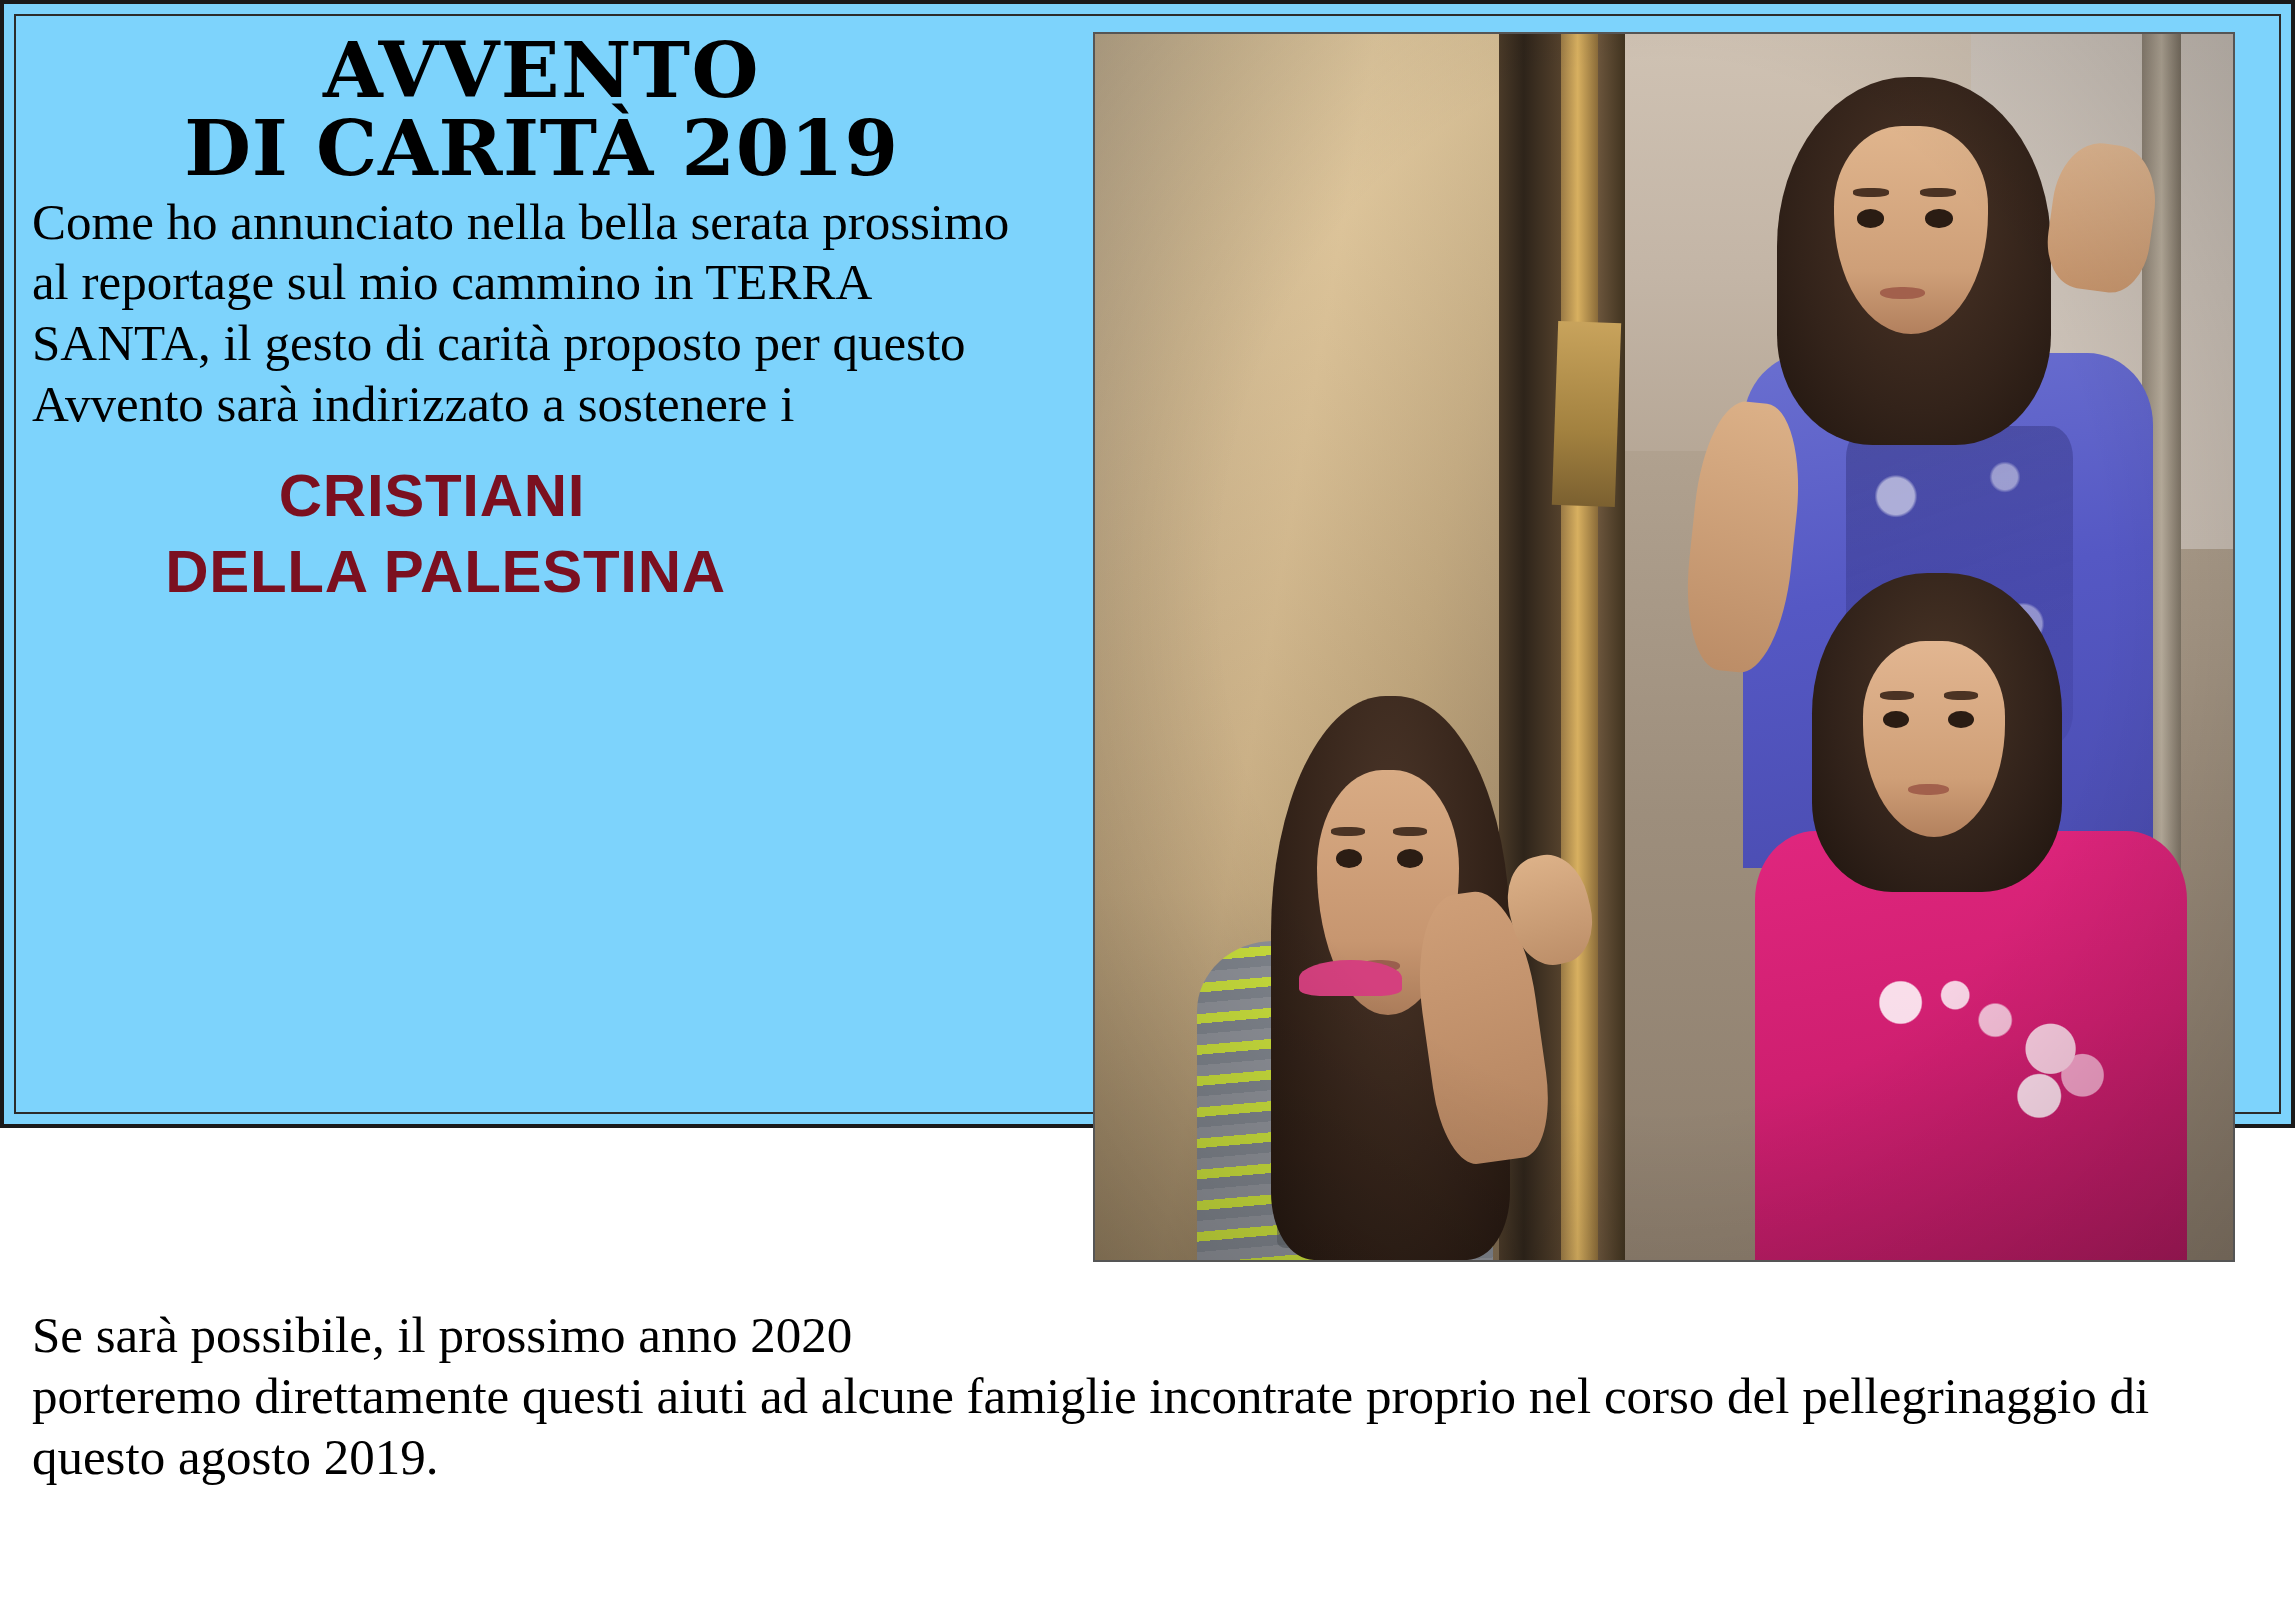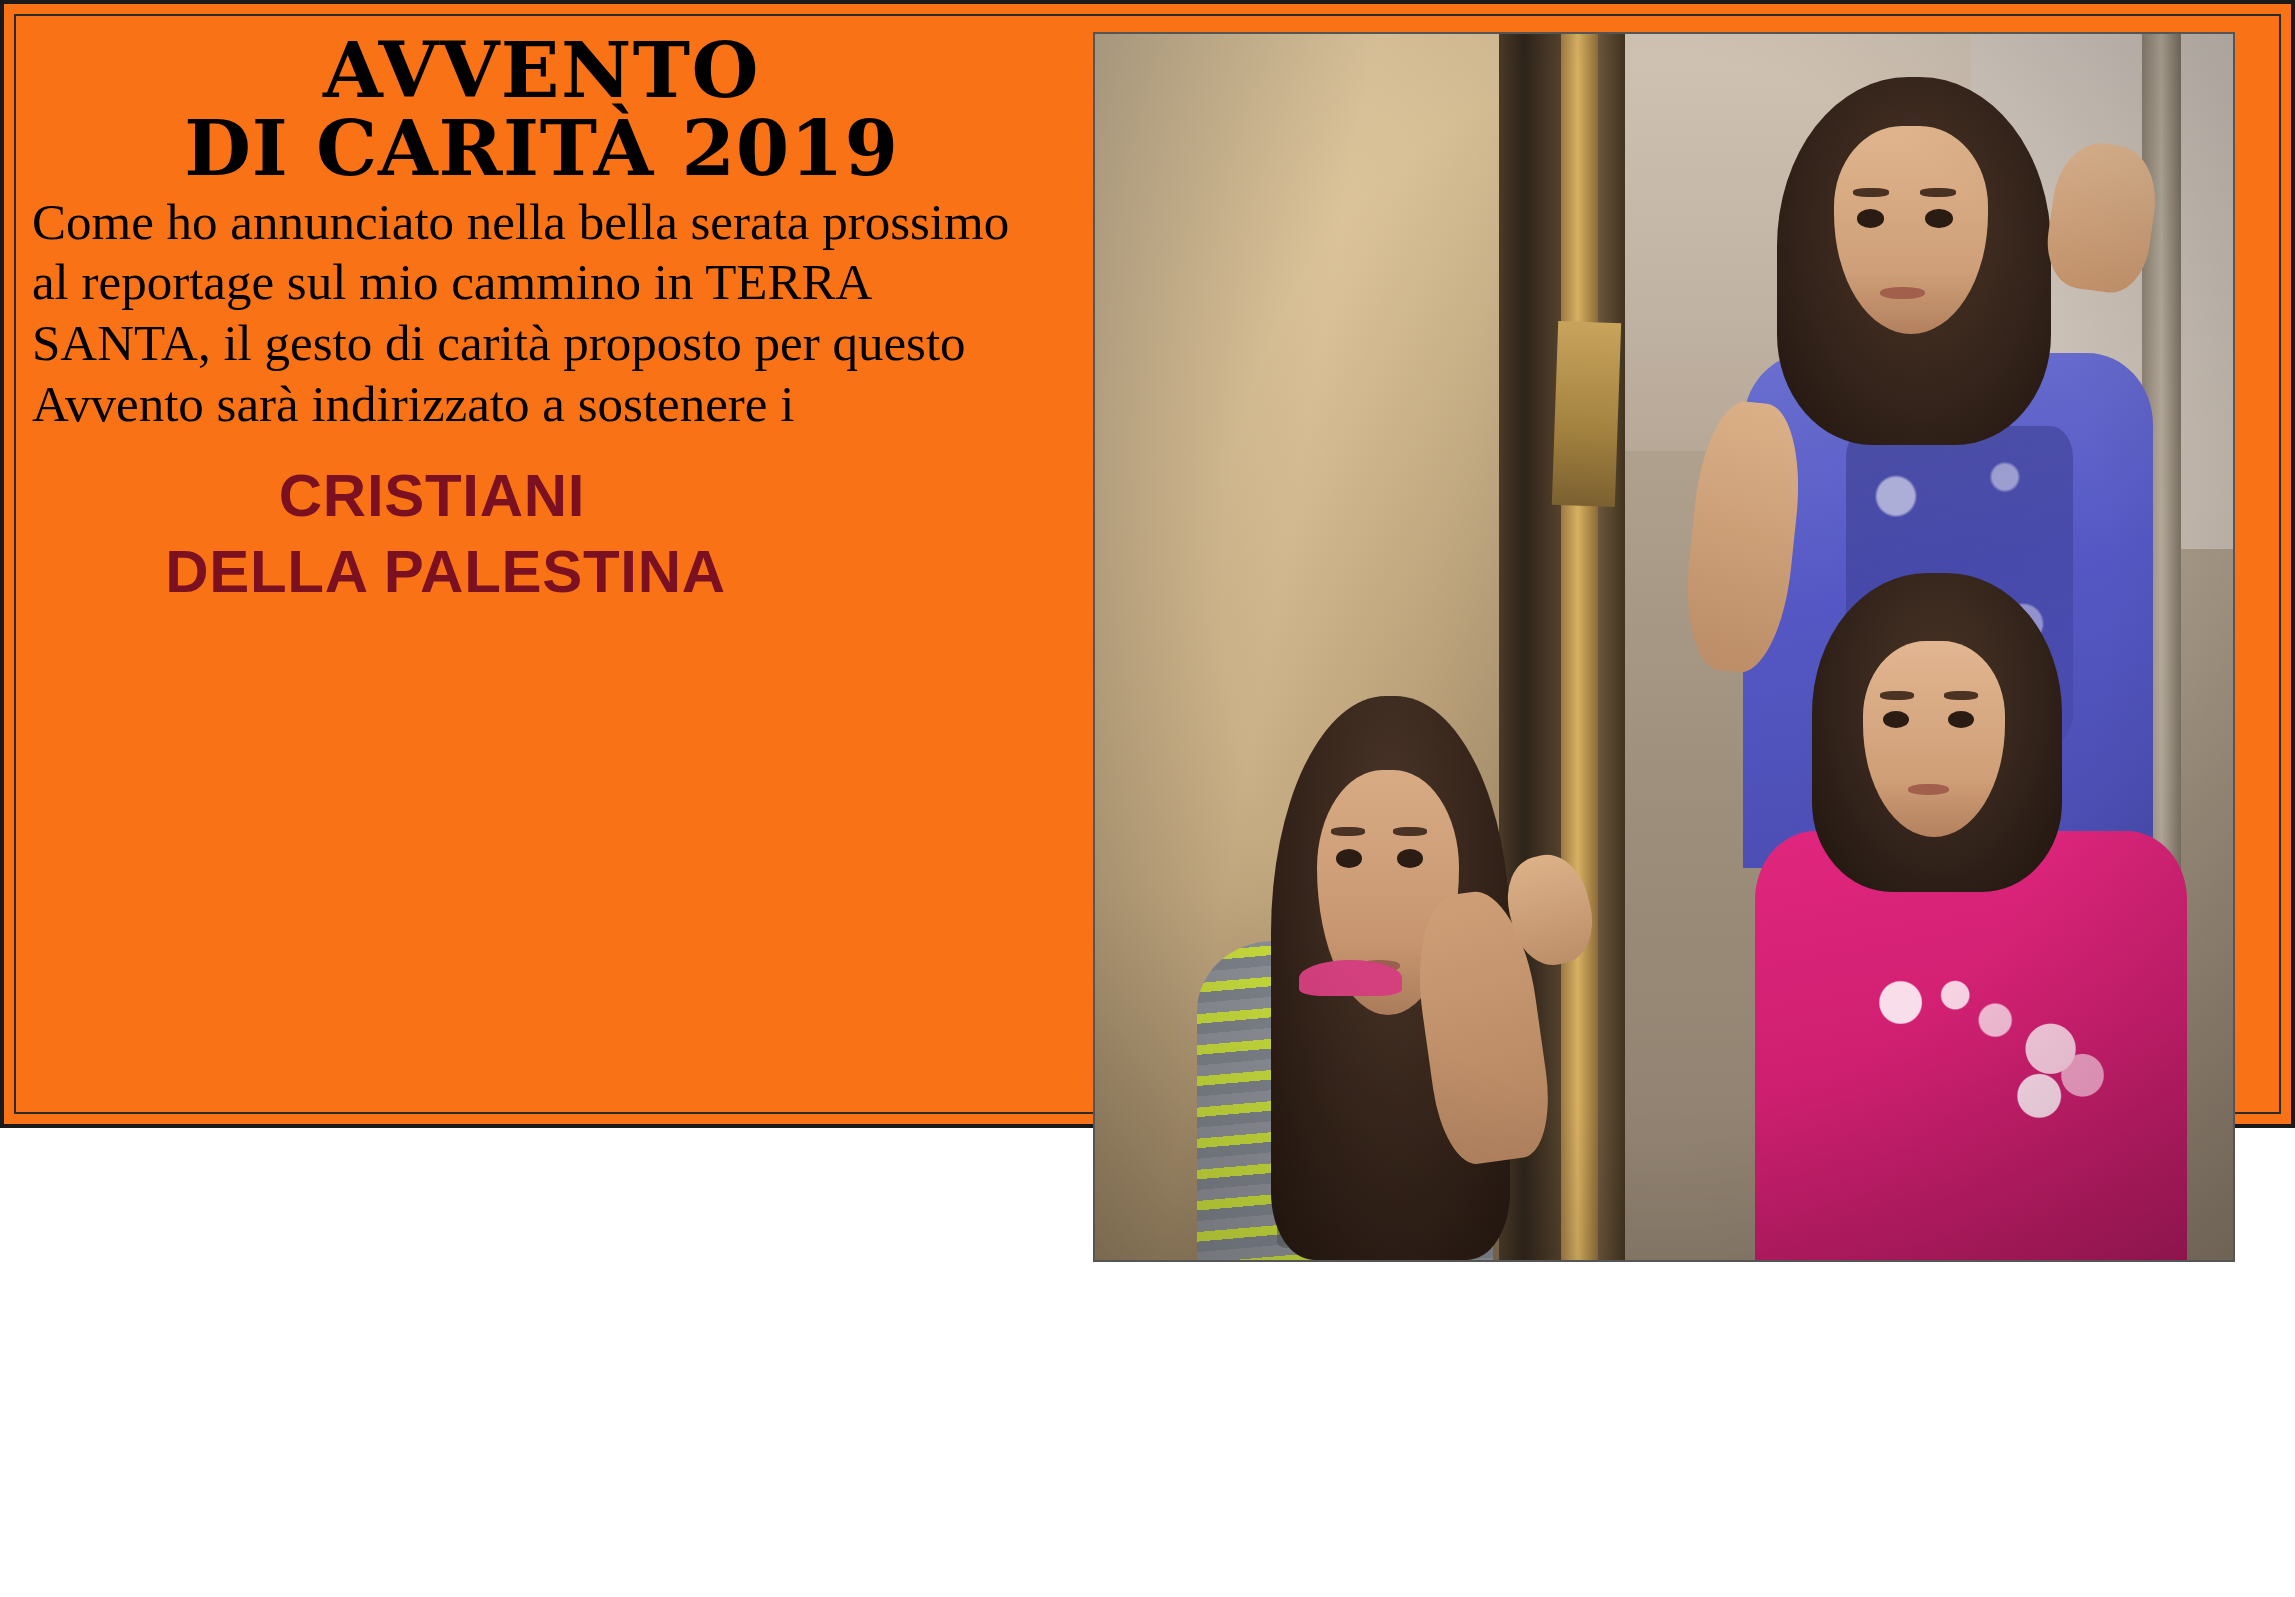--- a/index.html
+++ b/index.html
@@ -11,21 +11,21 @@
     width: 2295px;
     height: 1598px;
     font-family: "Liberation Serif", serif;
     overflow: hidden;
   }
   .page {
     position: relative;
     width: 2295px;
     height: 1128px;
     box-sizing: border-box;
-    background: #f97316;
+    background: #7dd3fc;
     border: 4.1px solid #1a1a1a;
   }
   .inner {
     position: absolute;
     left: 9.6px;
     top: 9.6px;
     right: 9.6px;
     bottom: 9.6px;
     border: 2.1px solid #2b2b2b;
     box-sizing: border-box;
@@ -347,20 +347,24 @@
 
         <p class="para tight">Come ho annunciato nella bella serata prossimo al reportage sul mio cammino in TERRA SANTA, il gesto di carità proposto per questo Avvento sarà indirizzato a sostenere i</p>
 
         <div class="highlight">
           <span class="hl-line">CRISTIANI</span>
           <span class="hl-line second">DELLA PALESTINA</span>
         </div>
 
       </div>
 
+      <div class="bottom-wide">
+        <div class="l1">Se sarà possibile, il prossimo anno 2020</div>
+        <div>porteremo direttamente questi aiuti ad alcune famiglie incontrate proprio nel corso del pellegrinaggio di questo agosto 2019.</div>
+      </div>
 
       <div class="photo-frame">
         <div class="photo">
           <div class="bg-sky"></div>
           <div class="bg-ground"></div>
           <div class="bg-right-wall"></div>
           <div class="wall-left"></div>
           <div class="post-dark"></div>
           <div class="post-gold"></div>
           <div class="post-shadow"></div>

